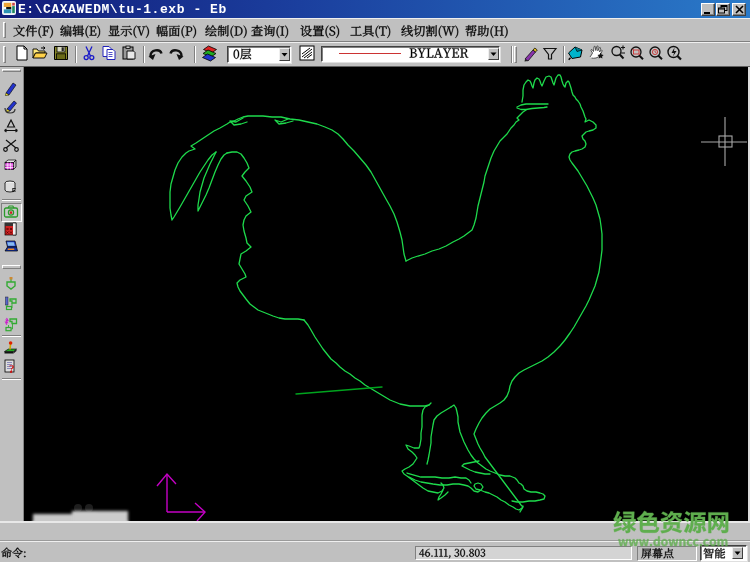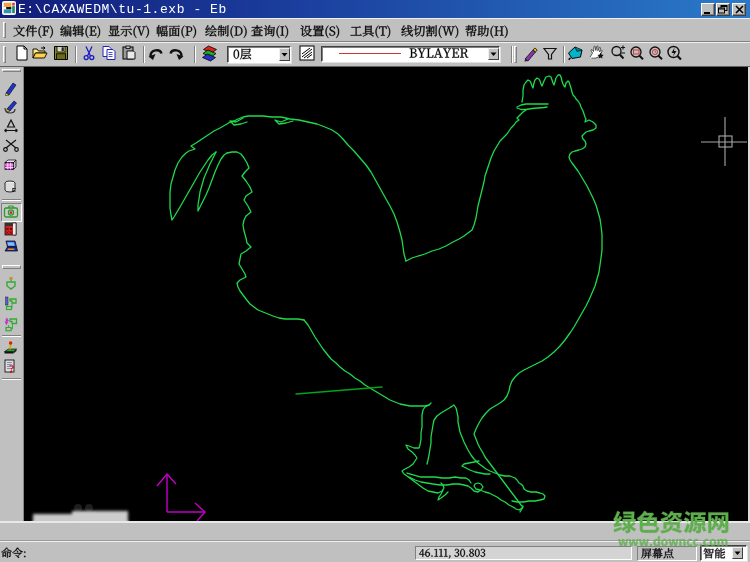--- a/index.html
+++ b/index.html
@@ -7,21 +7,21 @@
 </style></head><body>
 <div class="abs" style="left:0;top:0;width:750px;height:18px;background:linear-gradient(90deg,#121c7a 0%,#1b3f9e 40%,#2a7ac9 100%)"></div>
 <svg class="abs" style="left:2px;top:1px" width="15" height="15">
 <rect x="0" y="0" width="14" height="14" rx="2" fill="#f6f8fb"></rect>
 <rect x="1.8" y="1.8" width="7.5" height="4.2" fill="#f0a63a"></rect>
 <rect x="10.2" y="1.8" width="2.6" height="2.8" fill="#cc4444"></rect>
 <rect x="4.2" y="6" width="5.1" height="2.4" fill="#111"></rect>
 <rect x="1.8" y="8.4" width="7.5" height="3.8" fill="#2e93b5"></rect>
 <rect x="10.2" y="5.1" width="2.6" height="7" fill="#1e8a60"></rect>
 </svg>
-<div class="abs" style="left:18px;top:2px;color:#fff;font-family:'Liberation Mono',monospace;font-size:13px;font-weight:normal;letter-spacing:0.55px">E:\CAXAWEDM\tu-1.exb - Eb</div>
+<div class="abs" style="left:18px;top:2px;color:#fff;font-family:'Liberation Mono',monospace;font-size:13px;font-weight:bold;letter-spacing:0.55px">E:\CAXAWEDM\tu-1.exb - Eb</div>
 <div class="abs" style="left:701px;top:3px;width:14px;height:13px;background:#c0c0c0;border-top:1px solid #fff;border-left:1px solid #fff;border-right:1px solid #404040;border-bottom:1px solid #404040;box-shadow:inset -1px -1px 0 #808080">
     <div class="abs" style="left:2px;top:8px;width:6px;height:2px;background:#000"></div>
   </div>
 <div class="abs" style="left:716px;top:3px;width:14px;height:13px;background:#c0c0c0;border-top:1px solid #fff;border-left:1px solid #fff;border-right:1px solid #404040;border-bottom:1px solid #404040;box-shadow:inset -1px -1px 0 #808080">
     <svg width="12" height="11" style="position:absolute;left:0;top:0">
       <rect x="4" y="1.5" width="6" height="5" fill="none" stroke="#000"></rect>
       <rect x="4" y="2" width="6" height="1" fill="#000"></rect>
       <rect x="1.5" y="4" width="6" height="5" fill="#c0c0c0" stroke="#000"></rect>
       <rect x="1.5" y="4.5" width="6" height="1" fill="#000"></rect>
     </svg>

